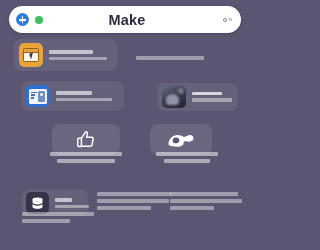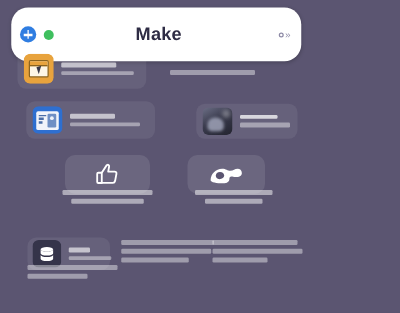--- a/index.html
+++ b/index.html
@@ -10,21 +10,21 @@
   body {
     background: #5b5571;
     font-family: "Liberation Sans", sans-serif;
     position: relative;
   }
 
   
   #header-bar {
     position: absolute;
     left: 9px; top: 6px;
-    width: 232px; height: 43px;
+    width: 232px; height: 27px;
     background: #ffffff;
     border-radius: 13.5px;
     display: flex;
     align-items: center;
     box-shadow: 0 1px 3px rgba(0,0,0,0.18);
   }
   #plus-button {
     width: 13px; height: 13px;
     margin-left: 7px;
     border-radius: 50%;

